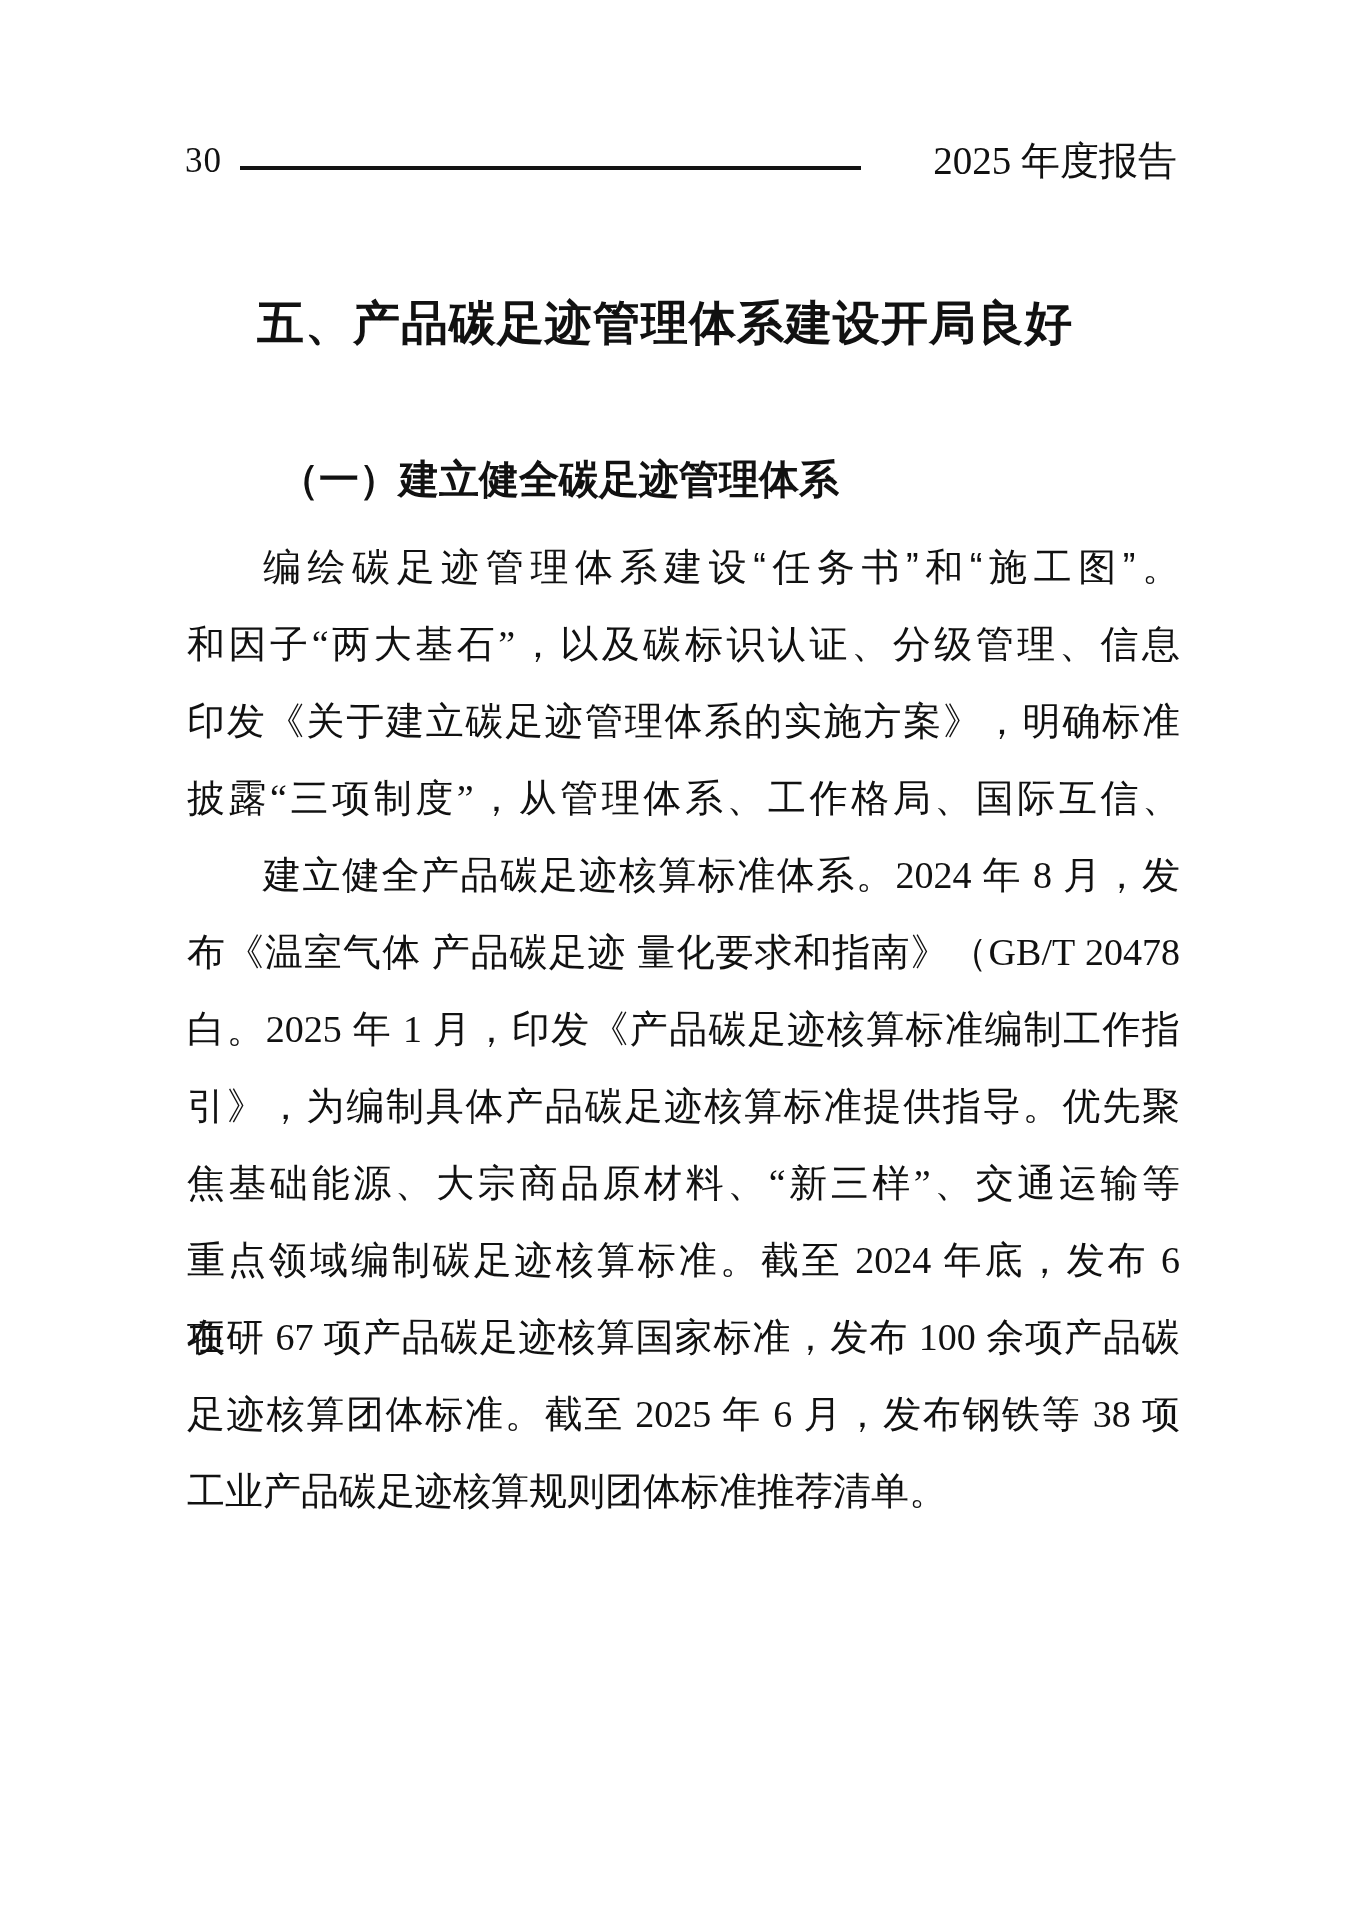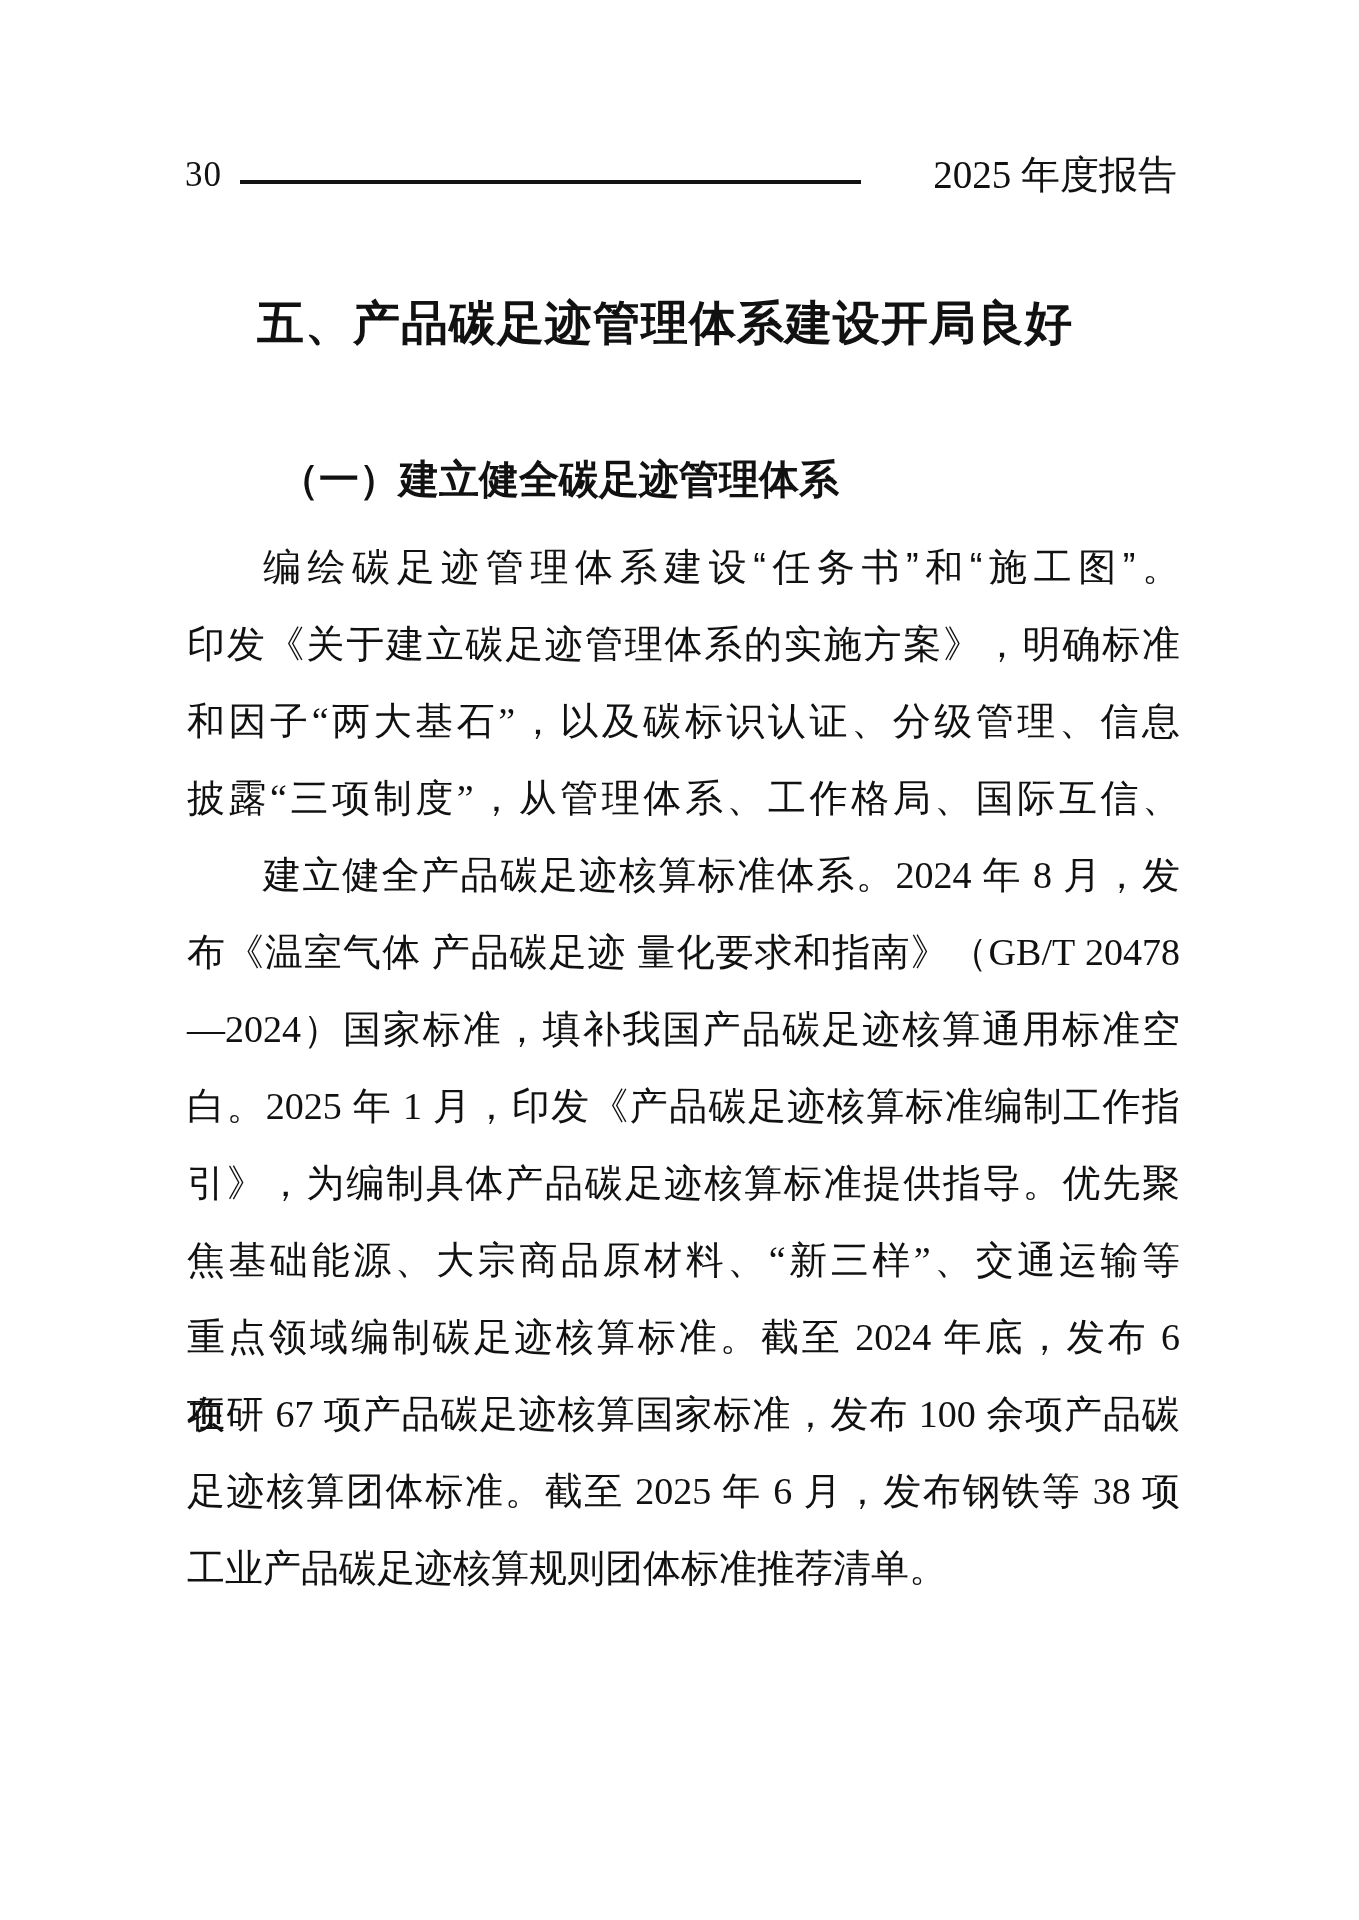--- a/index.html
+++ b/index.html
@@ -14,21 +14,21 @@
     margin: 0 auto;
     background: #ffffff;
     color: #111111;
     font-family: "Liberation Serif", serif;
     overflow: hidden;
   }
 
   
   .page-header {
     position: absolute;
-    top: 154px;
+    top: 140px;
     left: 185px;
     right: 182px;
     height: 42px;
     display: flex;
     align-items: center;
   }
   .page-number {
     font-size: 35px;
     line-height: 42px;
     letter-spacing: 1px;
@@ -115,26 +115,25 @@
     <span class="header-rule"></span>
     <span class="report-title">2025 年度报告</span>
   </div>
 
   <h1 class="section-title">五、产品碳足迹管理体系建设开局良好</h1>
 
   <h2 class="subsection-title">（一）建立健全碳足迹管理体系</h2>
 
   <div class="body-text">
       <div class="line indent"><span class="seg bold">编绘碳足迹管理体系建设“任务书”和“施工图”。</span></div>
+      <div class="line"><span class="seg">和因子“两大基石”，以及碳标识认证、分级管理、信息</span></div>
       <div class="line"><span class="seg">印发《关于建立碳足迹管理体系的实施方案》，明确标准</span></div>
-      <div class="line"><span class="seg">和因子“两大基石”，以及碳标识认证、分级管理、信息</span></div>
       <div class="line"><span class="seg">披露“三项制度”，从管理体系、工作格局、国际互信、</span></div>
       <div class="line indent"><span class="seg bold">建立健全产品碳足迹核算标准体系。</span><span class="seg">2024 年 8 月，发</span></div>
       <div class="line"><span class="seg">布《温室气体 产品碳足迹 量化要求和指南》（GB/T 20478</span></div>
-      <div class="line"><span class="seg">—2024）国家标准，填补我国产品碳足迹核算通用标准空</span></div>
       <div class="line"><span class="seg">白。2025 年 1 月，印发《产品碳足迹核算标准编制工作指</span></div>
       <div class="line"><span class="seg">引》，为编制具体产品碳足迹核算标准提供指导。优先聚</span></div>
       <div class="line"><span class="seg">焦基础能源、大宗商品原材料、“新三样”、交通运输等</span></div>
       <div class="line"><span class="seg">重点领域编制碳足迹核算标准。截至 2024 年底，发布 6 项、</span></div>
       <div class="line"><span class="seg">在研 67 项产品碳足迹核算国家标准，发布 100 余项产品碳</span></div>
       <div class="line"><span class="seg">足迹核算团体标准。截至 2025 年 6 月，发布钢铁等 38 项</span></div>
       <div class="line para-end"><span class="seg">工业产品碳足迹核算规则团体标准推荐清单。</span></div>
     </div>
 
 </div>

